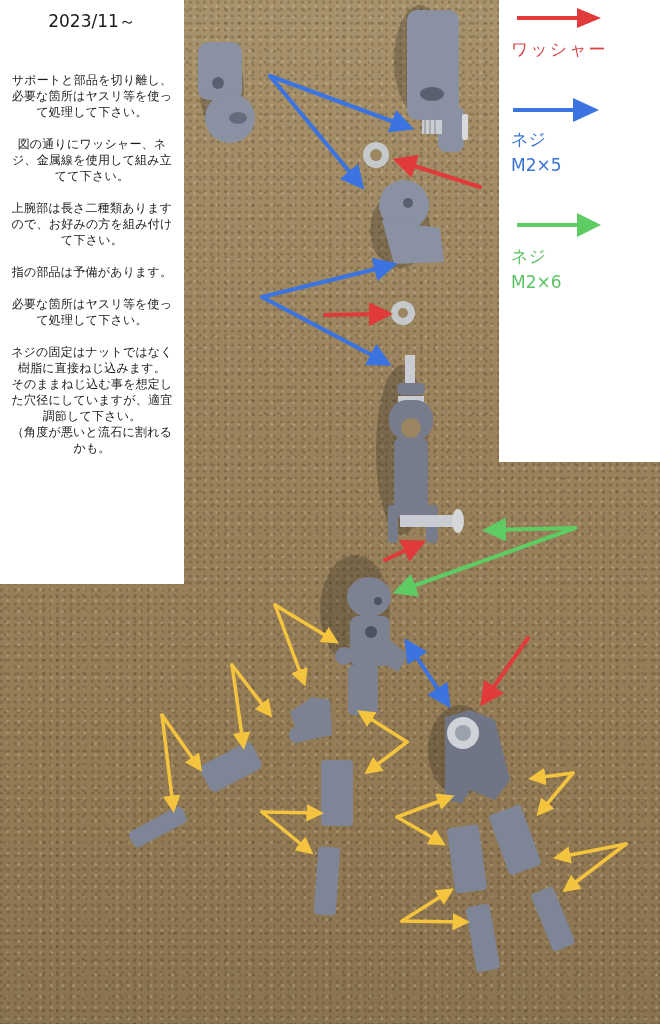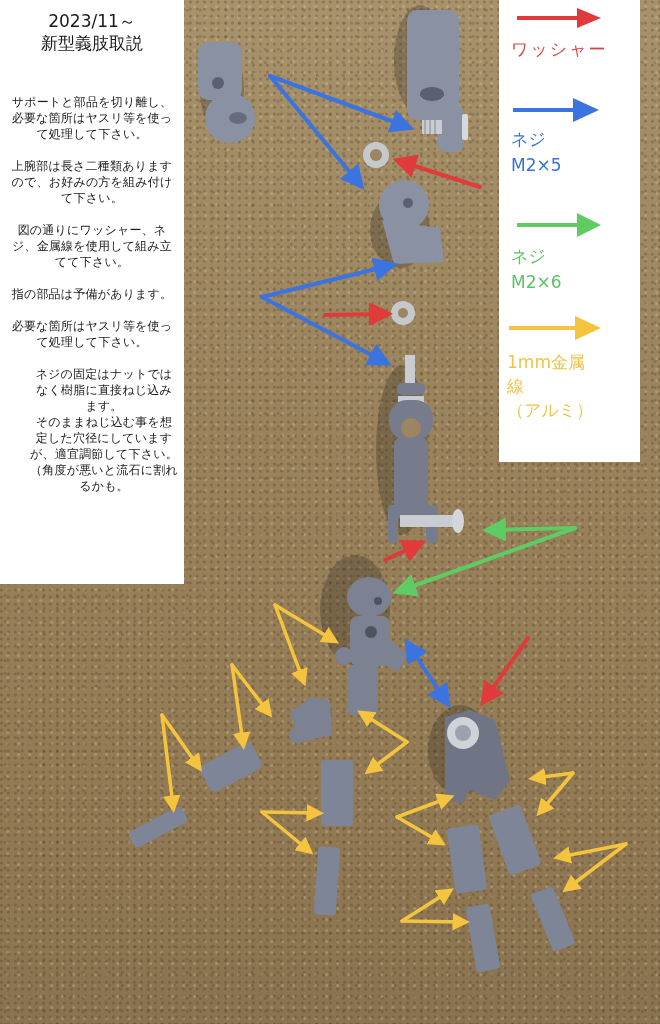--- a/index.html
+++ b/index.html
@@ -23,21 +23,21 @@
       box-sizing: border-box; padding: 8px 6px 0 6px;
     }
     .instructions .title {
       font-size: 17px; line-height: 22px; margin: 2px 0 40px 0; font-weight: normal;
     }
     .instructions p {
       font-size: 12px; line-height: 16px; margin: 0 0 16px 0; letter-spacing: 0.2px;
     }
 
     .legend {
-      position: absolute; left: 499px; top: 0; width: 141px; height: 462px;
+      position: absolute; left: 499px; top: 0; width: 161px; height: 462px;
       background: #ffffff; box-sizing: border-box;
     }
     .legend-entry { position: absolute; left: 12px; }
     .legend-arrow { display: block; }
     .legend-label { font-size: 17px; line-height: 22px; display: block; white-space: pre-line; }
     .red { color: #d64545; }
     .blue { color: #3a73d6; }
     .green { color: #5cc263; }
     .yellow { color: #f0c24a; }
   </style>
@@ -191,28 +191,27 @@
       <polyline points="626,844 568,888" marker-end="url(#mYellow)"></polyline>
       <polyline points="402,921 448,892" marker-end="url(#mYellow)"></polyline>
       <polyline points="402,921 463,922" marker-end="url(#mYellow)"></polyline>
     </g>
   </svg>
 </div>
 
 <div class="instructions">
   <div class="title">
     <div>2023/11～</div>
-    <div>新型義肢取説</div>
   </div>
   <p>サポートと部品を切り離し、必要な箇所はヤスリ等を使って処理して下さい。</p>
+  <p>図の通りにワッシャー、ネジ、金属線を使用して組み立てて下さい。</p>
   <p>上腕部は長さ二種類ありますので、お好みの方を組み付けて下さい。</p>
-  <p>図の通りにワッシャー、ネジ、金属線を使用して組み立てて下さい。</p>
   <p>指の部品は予備があります。</p>
   <p>必要な箇所はヤスリ等を使って処理して下さい。</p>
-  <p style="white-space: pre-line; margin-left: 24px;">ネジの固定はナットではなく樹脂に直接ねじ込みます。
+  <p style="white-space: pre-line;">ネジの固定はナットではなく樹脂に直接ねじ込みます。
 そのままねじ込む事を想定した穴径にしていますが、適宜調節して下さい。
 （角度が悪いと流石に割れるかも。</p>
 </div>
 
 <div class="legend">
   <div class="legend-entry red" style="top: 6px;">
     <svg class="legend-arrow" width="92" height="24">
       <line x1="6" y1="12" x2="70" y2="12" stroke="#e03a3a" stroke-width="4"></line>
       <path d="M66,2 L90,12 L66,22 Z" fill="#e03a3a"></path>
     </svg>
@@ -230,22 +229,13 @@
 
   <div class="legend-entry green" style="top: 213px;">
     <svg class="legend-arrow" width="92" height="24">
       <line x1="6" y1="12" x2="70" y2="12" stroke="#5fcb63" stroke-width="4"></line>
       <path d="M66,0 L90,12 L66,24 Z" fill="#5fcb63"></path>
     </svg>
     <span class="legend-label" style="margin-top:6px; line-height:26px;">ネジ
 M2×6</span>
   </div>
 
-  <div class="legend-entry yellow" style="top: 316px; left: 8px;">
-    <svg class="legend-arrow" width="96" height="24">
-      <line x1="2" y1="12" x2="72" y2="12" stroke="#f5c43e" stroke-width="4"></line>
-      <path d="M68,0 L94,12 L68,24 Z" fill="#f5c43e"></path>
-    </svg>
-    <span class="legend-label" style="margin-top:10px; line-height:24px;">1mm金属
-線
-（アルミ）</span>
-  </div>
 </div>
 
 </body></html>

